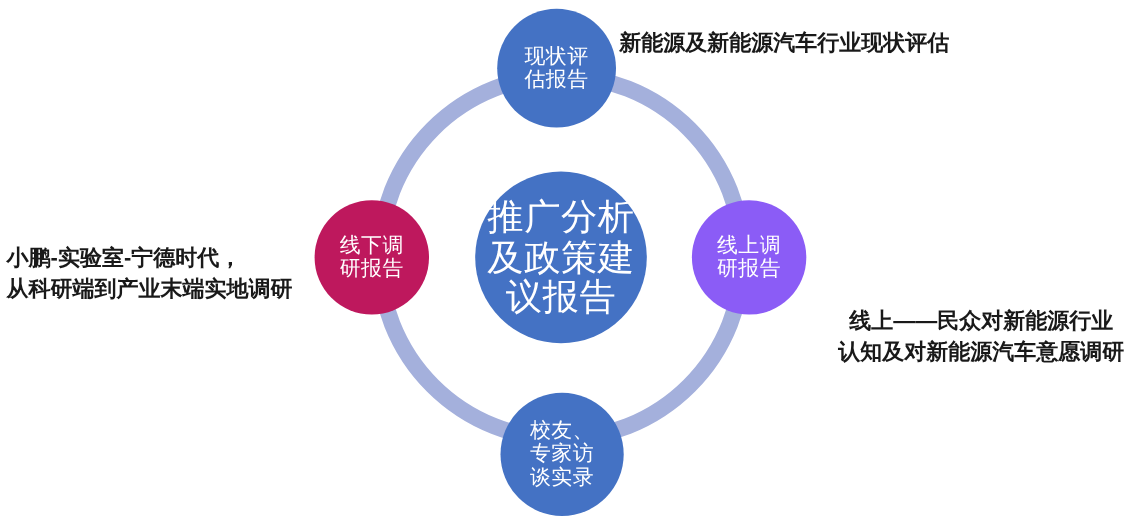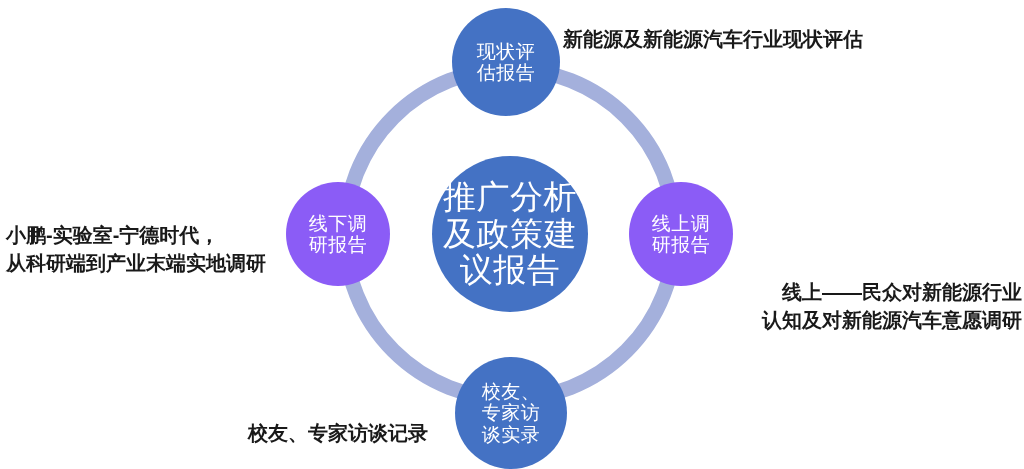--- a/index.html
+++ b/index.html
@@ -105,21 +105,21 @@
     text-align: left;
   }
   .cap-left {
     left: 6px;
     top: 222px;
     text-align: left;
   }
   .cap-right {
     left: 762px;
     top: 279px;
-    text-align: right;
+    text-align: center;
   }
   .cap-middle {
     left: 303px;
     top: 328px;
     text-align: left;
   }
   .cap-bottom-left {
     left: 248px;
     top: 420px;
     text-align: left;
@@ -149,25 +149,24 @@
     <span>线上调
 研报告</span>
   </div>
 
   <div class="node node-bottom" style="background: rgb(68, 114, 196); color: rgb(255, 255, 255);">
     <span>校友、
 专家访
 谈实录</span>
   </div>
 
-  <div class="node node-left" style="background: #8b5cf6; color: rgb(255, 255, 255);">
+  <div class="node node-left" style="background: #be185d; color: rgb(255, 255, 255);">
     <span>线下调
 研报告</span>
   </div>
 
   <div class="caption cap-top-right" style="color: rgb(25, 25, 25);">新能源及新能源汽车行业现状评估</div>
   <div class="caption cap-right" style="color: rgb(25, 25, 25);">线上——民众对新能源行业
 认知及对新能源汽车意愿调研</div>
-  <div class="caption cap-bottom-left" style="color: rgb(25, 25, 25);">校友、专家访谈记录</div>
   <div class="caption cap-left" style="color: rgb(25, 25, 25);">小鹏-实验室-宁德时代，
 从科研端到产业末端实地调研</div>
 
 </div>
 
 </body></html>

